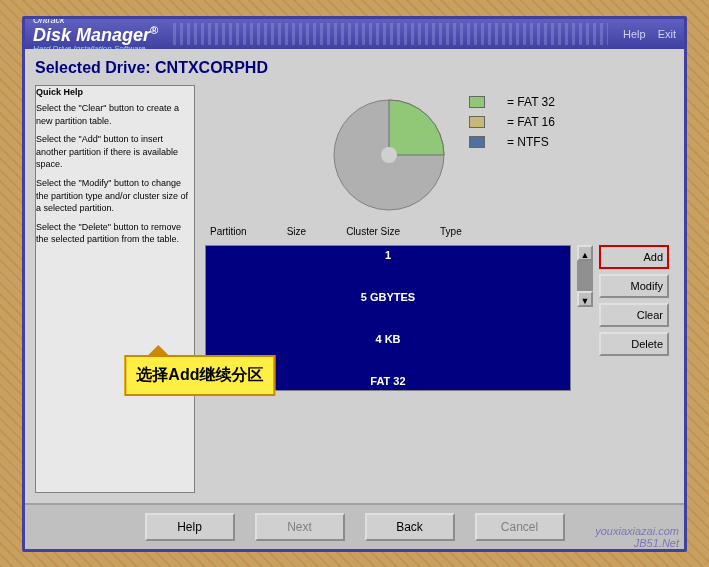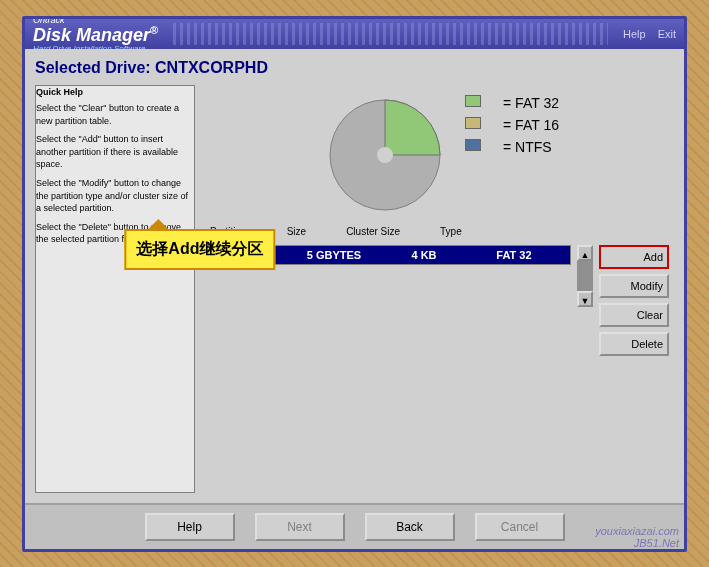--- a/index.html
+++ b/index.html
@@ -108,23 +108,23 @@
     .legend-area {
       position: absolute;
       right: 0;
       top: 10px;
       display: flex;
       flex-direction: column;
       gap: 6px;
     }
     .legend-item {
       display: flex;
-      align-items: flex-start;
+      align-items: center;
       gap: 22px;
-      font-size: 14px;
+      font-size: 12px;
       color: #000000;
     }
     .legend-color {
       width: 16px;
       height: 12px;
       border: 1px solid #666;
     }
     .table-header {
       display: flex;
       gap: 40px;
@@ -138,20 +138,21 @@
       background: #000080;
     }
     .partition-row {
       display: flex;
       align-items: center;
       padding: 3px 8px;
       gap: 30px;
       color: #ffffff;
       font-size: 11px;
       font-weight: bold;
+      flex-direction: column;
     }
     .partition-cell {
       min-width: 60px;
       text-align: center;
     }
     .right-buttons {
       display: flex;
       flex-direction: column;
       gap: 5px;
       width: 75px;

